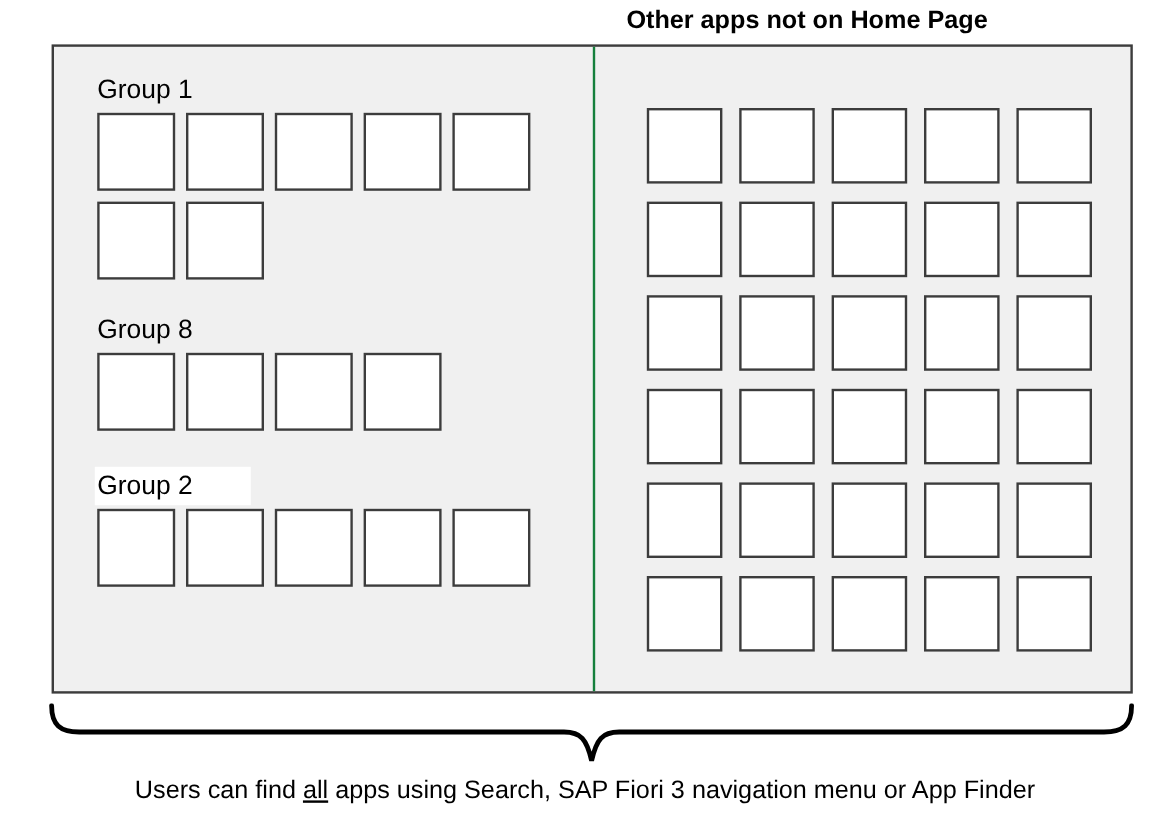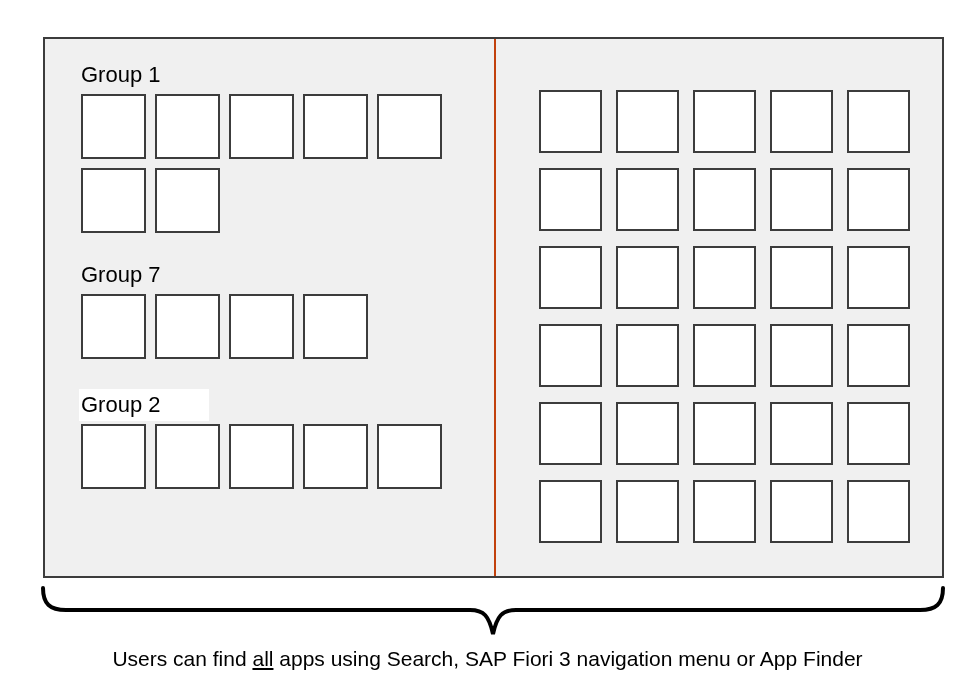--- a/index.html
+++ b/index.html
@@ -47,21 +47,21 @@
     display: flex;
   }
 
   .panel {
     position: relative;
     box-sizing: border-box;
     height: 100%;
   }
   #panel-home {
     width: 451px;
-    border-right: 2px solid #c2410c;
+    border-right: 2px solid #15803d;
   }
   #panel-other {
     width: 446px;
   }
 
   
   #group-list {
     position: absolute;
     left: 36px;
     top: 20px;
@@ -144,36 +144,37 @@
     color: #000;
   }
   #caption .underlined { text-decoration: underline; }
 </style>
 </head>
 <body>
 
 <div id="stage">
 
 
+  <div class="col-header" id="header-right">Other apps not on Home Page</div>
 
   <div id="panels">
 
     <div class="panel" id="panel-home">
       <div id="group-list">
           <div class="group" id="group-0"><div class="group-title">Group 1</div><div class="tile-row">
               <div class="tile tile-left"></div>
               <div class="tile tile-left"></div>
               <div class="tile tile-left"></div>
               <div class="tile tile-left"></div>
               <div class="tile tile-left"></div>
             </div><div class="tile-row">
               <div class="tile tile-left"></div>
               <div class="tile tile-left"></div>
             </div></div>
-          <div class="group" id="group-1"><div class="group-title">Group 7</div><div class="tile-row">
+          <div class="group" id="group-1"><div class="group-title">Group 8</div><div class="tile-row">
               <div class="tile tile-left"></div>
               <div class="tile tile-left"></div>
               <div class="tile tile-left"></div>
               <div class="tile tile-left"></div>
             </div></div>
           <div class="group" id="group-2"><div class="group-title highlighted">Group 2</div><div class="tile-row">
               <div class="tile tile-left"></div>
               <div class="tile tile-left"></div>
               <div class="tile tile-left"></div>
               <div class="tile tile-left"></div>

